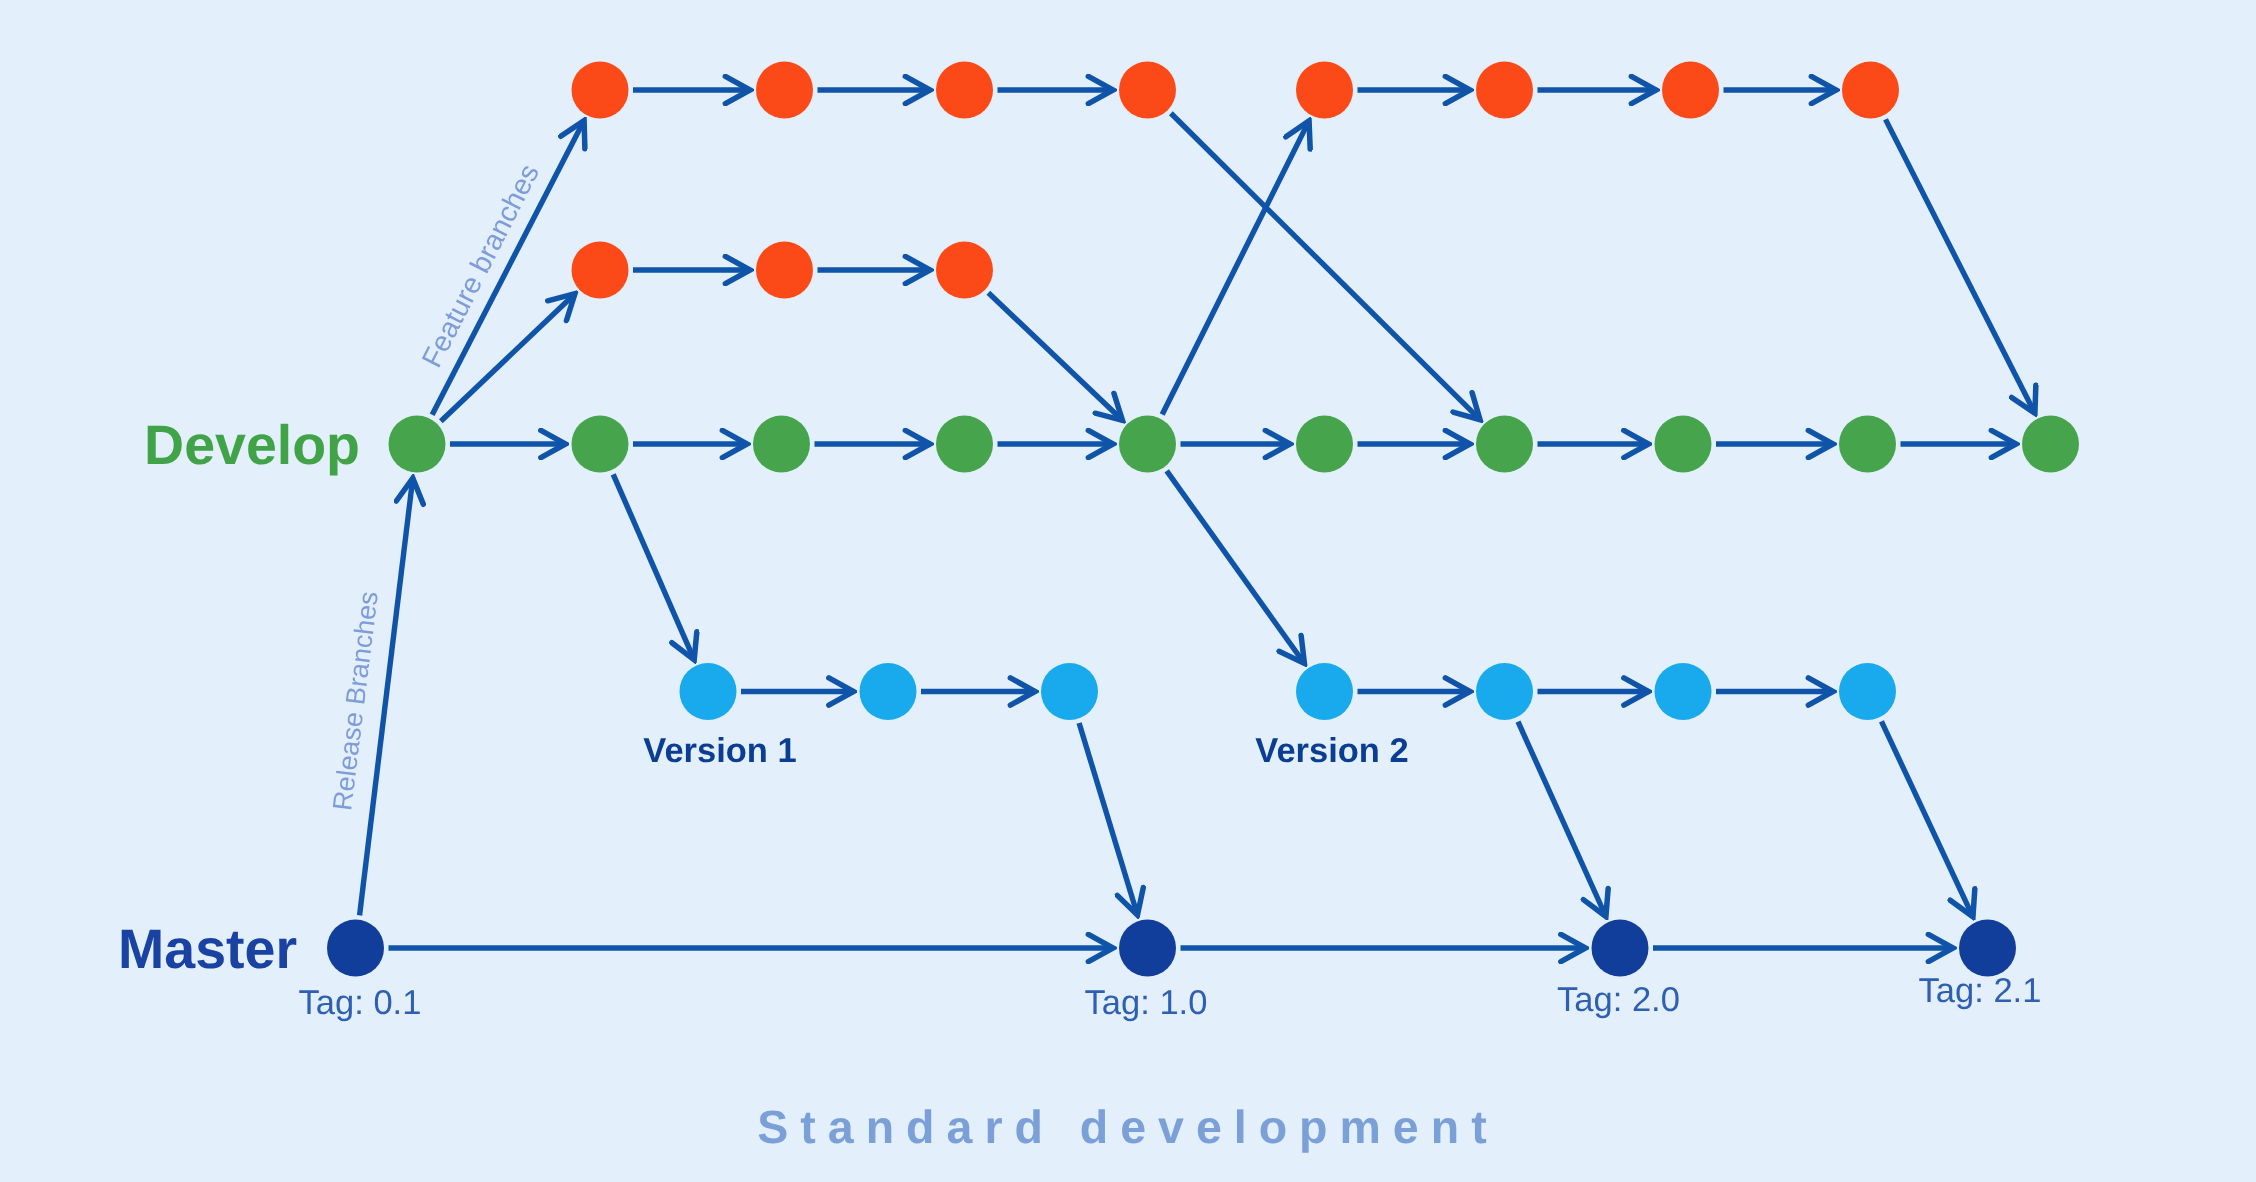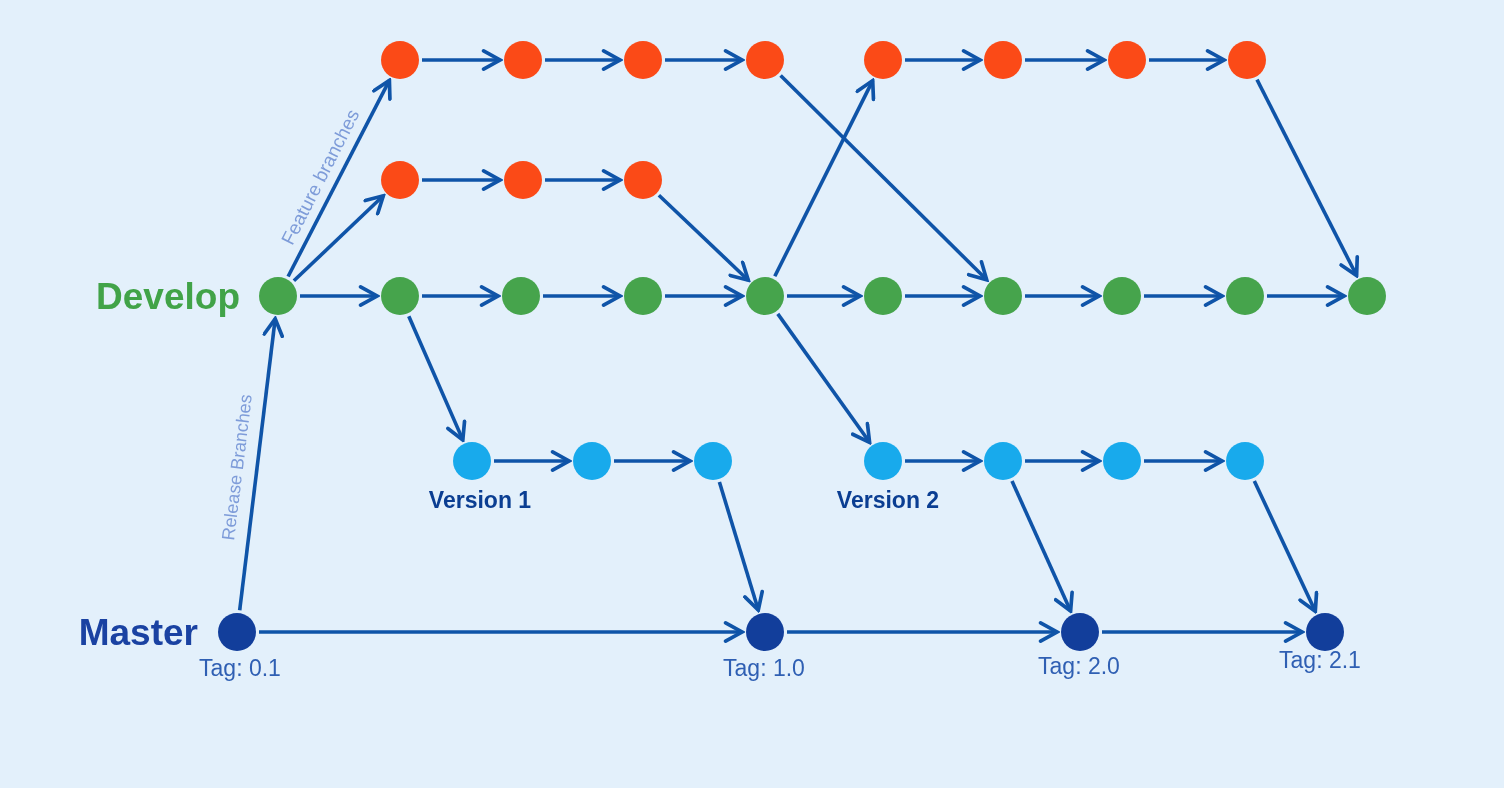--- a/index.html
+++ b/index.html
@@ -120,13 +120,14 @@
       <text text-anchor="end" font-size="37" font-weight="700" fill="#1a42a2" transform="translate(198,645)">Master</text>
       <text text-anchor="middle" font-size="19" font-weight="400" fill="#7e9cd9" transform="translate(326,180) rotate(-63)">Feature branches</text>
       <text text-anchor="middle" font-size="18" font-weight="400" fill="#7e9cd9" transform="translate(243,468) rotate(-83)">Release Branches</text>
       <text text-anchor="middle" font-size="23" font-weight="700" fill="#0b3e92" transform="translate(480,508)">Version 1</text>
       <text text-anchor="middle" font-size="23" font-weight="700" fill="#0b3e92" transform="translate(888,508)">Version 2</text>
       <text text-anchor="middle" font-size="23" font-weight="400" fill="#2f5fb3" transform="translate(240,676)">Tag: 0.1</text>
       <text text-anchor="middle" font-size="23" font-weight="400" fill="#2f5fb3" transform="translate(764,676)">Tag: 1.0</text>
       <text text-anchor="middle" font-size="23" font-weight="400" fill="#2f5fb3" transform="translate(1079,674)">Tag: 2.0</text>
       <text text-anchor="middle" font-size="23" font-weight="400" fill="#2f5fb3" transform="translate(1320,668)">Tag: 2.1</text>
     </svg>
+  <div id="diagram-title" style="color: rgb(123, 160, 216);">Standard development</div>
 </div>
 
 </body></html>

